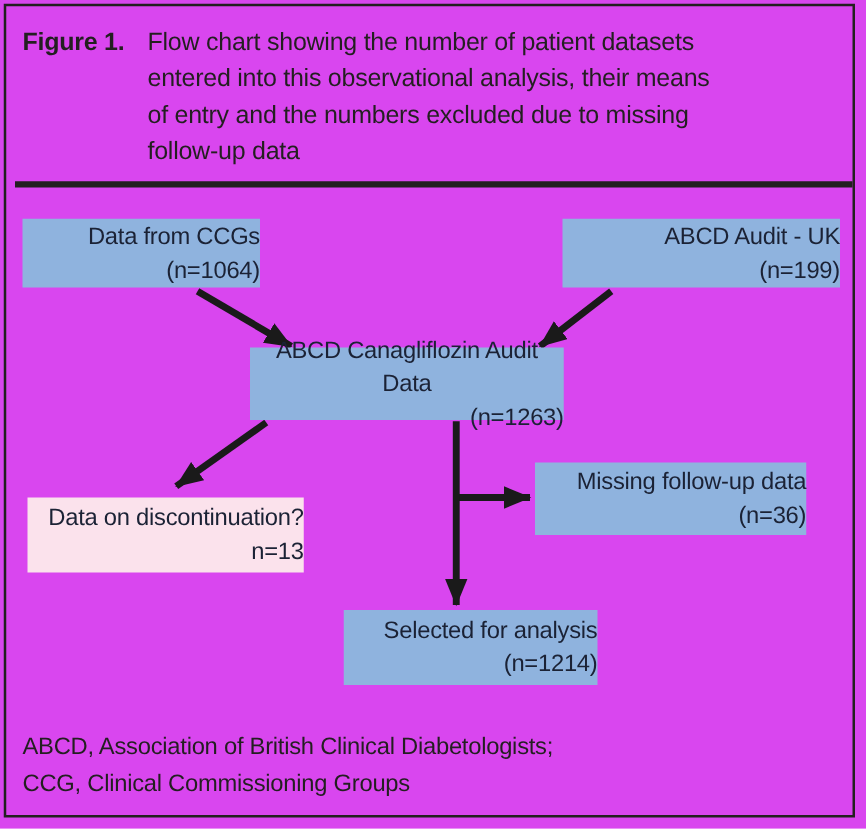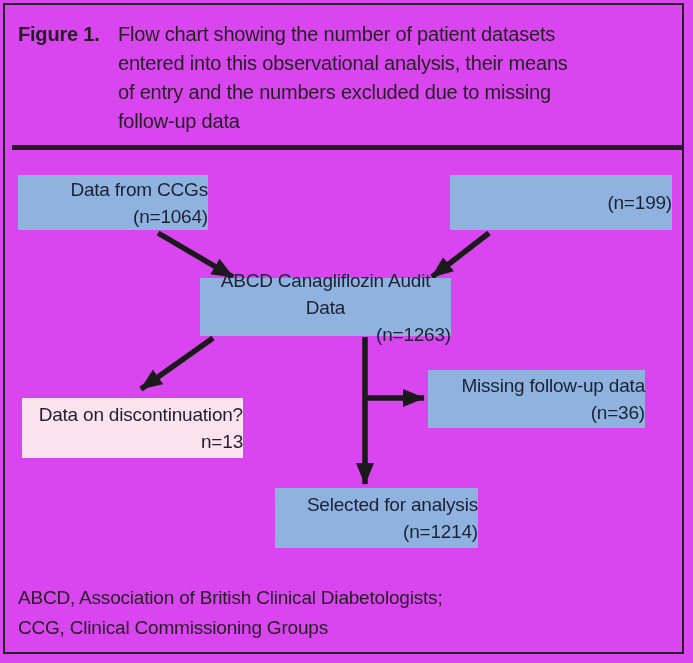--- a/index.html
+++ b/index.html
@@ -82,20 +82,21 @@
     <line x1="365" y1="337" x2="365" y2="484" marker-end="url(#ah)"></line>
     <line x1="363" y1="398" x2="424" y2="398" marker-end="url(#ah)"></line>
   </svg>
 
   <div class="node blue" style="left:18px;top:175px;width:190px;height:55px">
     <div>Data from CCGs</div>
     <div>(n=1064)</div>
   </div>
 
   <div class="node blue" style="left:450px;top:175px;width:222px;height:55px">
+    <div>ABCD Audit - UK</div>
     <div>(n=199)</div>
   </div>
 
   <div class="node blue" style="left:200px;top:278px;width:251px;height:58px">
     <div>ABCD Canagliflozin Audit Data</div>
     <div>(n=1263)</div>
   </div>
 
   <div class="node pink" style="left:22px;top:398px;width:221px;height:60px">
     <div>Data on discontinuation?</div>

